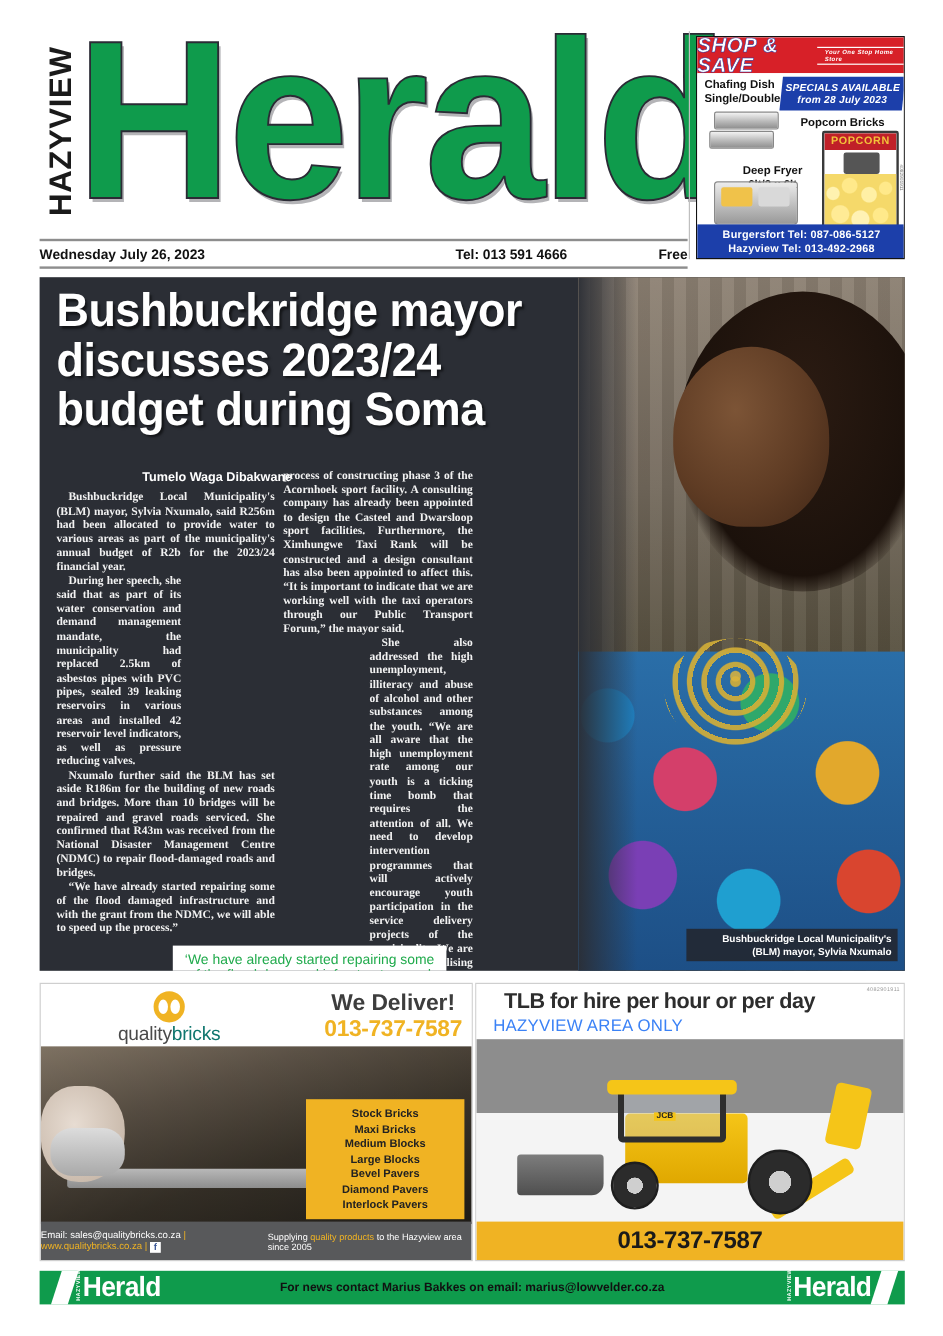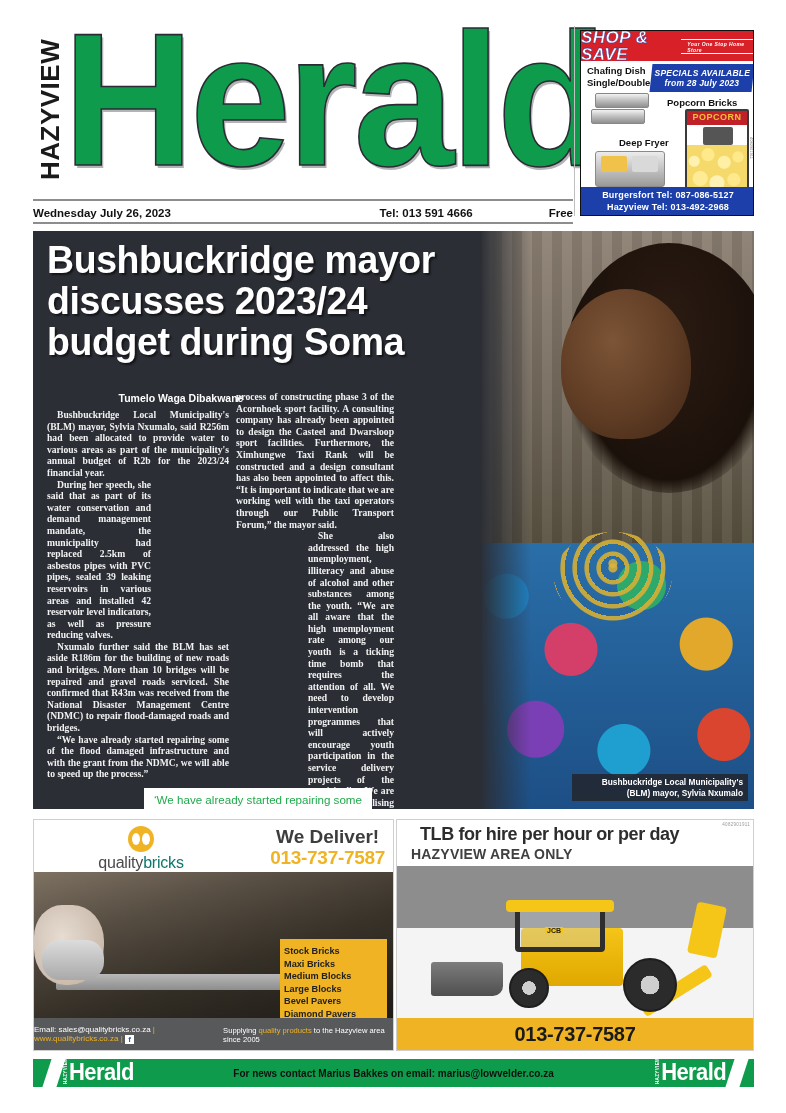--- a/index.html
+++ b/index.html
@@ -255,43 +255,43 @@
   }
   .qb-photo .hand {
     position:absolute; left:0; top:22%; width:70px; height:80px; border-radius:40% 45% 50% 45%;
     background: radial-gradient(ellipse at 40% 40%, #e7dcd2, #bfae9e);
   }
   .qb-photo .glove {
     position:absolute; left:8px; top:46%; width:62px; height:40px; border-radius:18px;
     background: linear-gradient(#dcdcdc,#a9a9a9);
   }
   .qb-list {
-    position:absolute; right: 6px; top: 96px; width: 107px;
-    background:#f0b323; padding: 6px 4px; margin-top:23px;
+    position:absolute; right: 6px; top: 96px; width: 132px;
+    background:#f0b323; padding: 6px 4px; text-align:center;
   }
   .qb-list div { font-size: 9.2px; font-weight:bold; color:#222; line-height: 12.6px; }
   .qb-foot {
     position:absolute; left:0; bottom:0; width:100%; height:32px; background:#58595b;
     display:flex; align-items:center; justify-content:center;
   }
   .qb-foot .r1 { font-size: 8px; color:#fff; }
   .qb-foot .r2 { font-size: 7.6px; color:#fff; margin-top:2px;}
   .qb-foot .y { color:#f0b323; }
   .qb-fb {
     display:inline-block; width:9px; height:9px; background:#fff; color:#3b5998;
     font-size:8px; font-weight:bold; line-height:9px; text-align:center; vertical-align:-1px;
   }
 
   .ad-tlb {
     position:absolute; left: 396px; top: 819px; width: 358px; height: 232px;
     border:1px solid #cfcfcf; background:#fff; overflow:hidden;
   }
   .tlb-head { position:absolute; left:0; top:0; width:100%; height:46px; background:#fff; }
   .tlb-t1 { position:absolute; left: 23px; top: 4px; font-size: 18px; font-weight:bold; color:#2d2d2d; letter-spacing:-0.4px;}
-  .tlb-t2 { position:absolute; left: 14px; top: 26px; font-size: 14px; font-weight:bold; color:#404040; letter-spacing:0.2px;}
+  .tlb-t2 { position:absolute; left: 14px; top: 26px; font-size: 14px; font-weight:normal; color:#3b82f6; letter-spacing:0.2px;}
   .tlb-code { position:absolute; right: 3px; top: 2px; font-size: 4.5px; color:#999; letter-spacing:0.3px;}
   .tlb-photo {
     position:absolute; left:0; top:46px; width:100%; height:154px;
     background: linear-gradient(#8d8d8d 0 40%, #f4f4f4 40% 100%);
   }
   .tlb-machine { position:absolute; left: 8%; bottom: 8px; width: 84%; height: 120px;}
   .tlb-body {
     position:absolute; left: 32%; bottom: 26px; width: 34%; height: 58px;
     background: linear-gradient(#f5c518,#e0a800); border-radius: 4px;
   }

